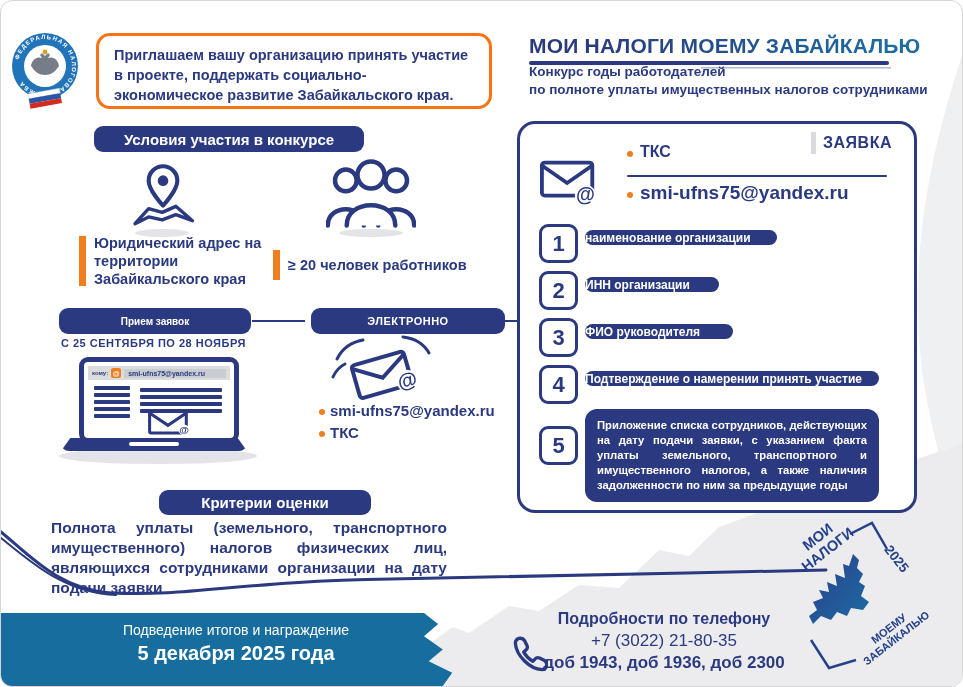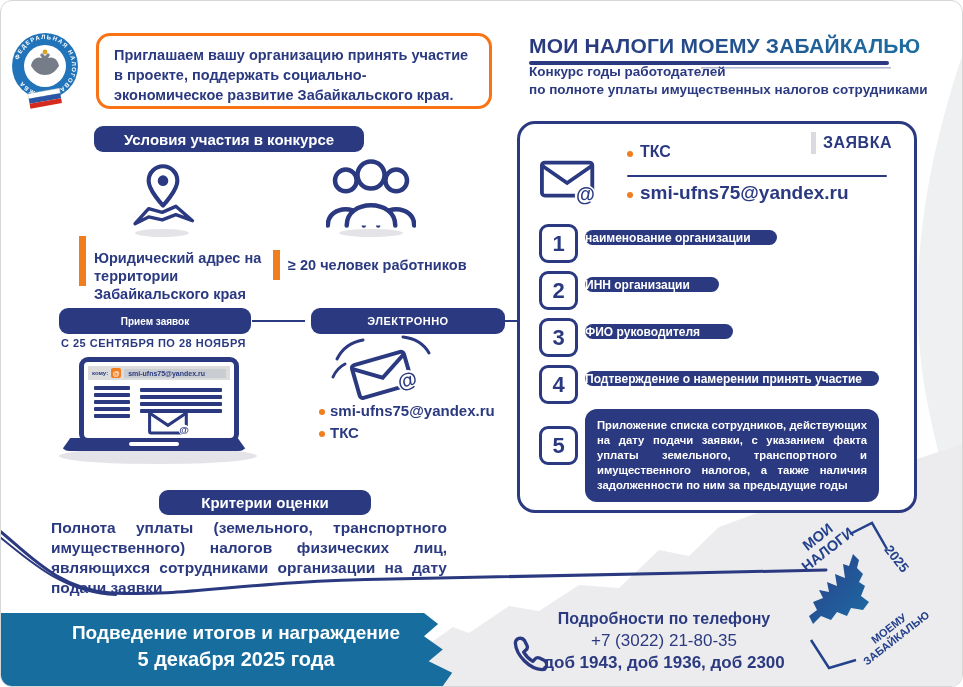--- a/index.html
+++ b/index.html
@@ -79,21 +79,21 @@
   .criteria-text{
     left:50px;top:517px;width:396px;font-size:15.5px;font-weight:bold;line-height:1.3;
     text-align:justify;color:#2b3a80;
   }
   
   .teal-bar{
     left:0;top:612px;width:470px;height:73px;background:#176d9e;z-index:2;
     clip-path:polygon(0 0,90% 0,93% 15%,90% 32%,94% 50%,91% 66%,96% 82%,94% 100%,0 100%);
     color:#fff;text-align:center;padding-top:9px;box-sizing:border-box;
   }
-  .teal-l1{font-size:19px;font-weight:700;text-align:center;}
+  .teal-l1{font-size:14px;font-weight:400;text-align:center;}
   .teal-l2{font-size:20px;font-weight:800;margin-top:4px;}
   .phone-block{left:538px;top:609px;width:250px;text-align:center;z-index:2;color:#2b3a80;}
   .phone-t{font-size:16px;font-weight:bold;}
   .phone-n{font-size:17px;font-weight:normal;margin-top:3px;}
   .phone-e{font-size:17px;font-weight:bold;margin-top:2px;}
   
   #logo2025{left:778px;top:503px;width:180px;height:182px;z-index:1;}
   .rot-text{position:absolute;font-weight:800;color:#24418c;text-align:center;line-height:1.08;}
 </style>
 </head>
@@ -153,21 +153,21 @@
   <svg class="abs" style="left:325px;top:156px;z-index:2" width="90" height="72" viewBox="0 0 100 80">
     <circle cx="22" cy="26" r="12" fill="#ffffff" stroke="#2b3a80" stroke-width="5"></circle>
     <path d="M2,76 C2,52 42,52 42,76" fill="#ffffff" stroke="#2b3a80" stroke-width="5" stroke-linecap="round"></path>
     <circle cx="78" cy="26" r="12" fill="#ffffff" stroke="#2b3a80" stroke-width="5"></circle>
     <path d="M58,76 C58,52 98,52 98,76" fill="#ffffff" stroke="#2b3a80" stroke-width="5" stroke-linecap="round"></path>
     <circle cx="50" cy="20" r="15" fill="#ffffff" stroke="#2b3a80" stroke-width="5"></circle>
     <path d="M23,76 C23,46 77,46 77,76" fill="#ffffff" stroke="#2b3a80" stroke-width="5" stroke-linecap="round"></path>
   </svg>
 
   <div class="abs orange-bar" style="left:78px;top:235px;height:50px;z-index:2"></div>
-  <div class="abs cond-text" style="left:93px;top:248px;width:172px;z-index:2">Юридический адрес на территории Забайкальского края</div>
+  <div class="abs cond-text" style="left:93px;top:233px;width:172px;z-index:2">Юридический адрес на территории Забайкальского края</div>
 
   <div class="abs orange-bar" style="left:272px;top:249px;height:30px;z-index:2"></div>
   <div class="abs cond-text" style="left:287px;top:255px;width:190px;white-space:nowrap;z-index:2">≥ 20 человек работников</div>
 
   <div class="abs pill" style="left:58px;top:307px;width:192px;height:26px;font-size:10px;z-index:2">
     <span>Прием заявок</span>
   </div>
   <div class="abs" style="left:60px;top:336px;font-size:11px;font-weight:bold;letter-spacing:.5px;z-index:2">С 25 СЕНТЯБРЯ ПО 28 НОЯБРЯ</div>
 
   <div class="abs shadow-ellipse" style="left:58px;top:447px;width:198px;height:16px;z-index:1"></div>

